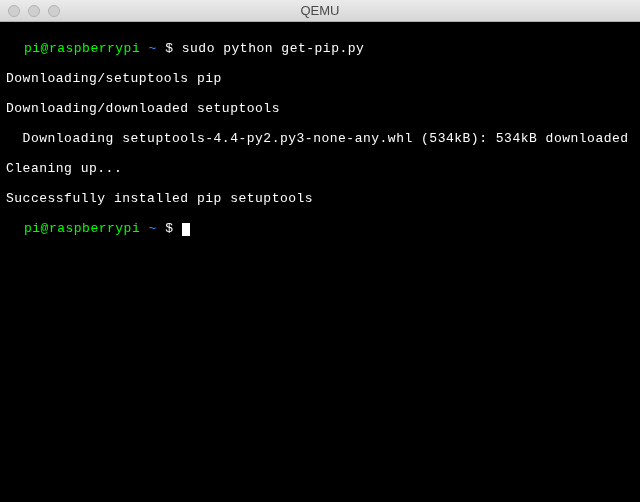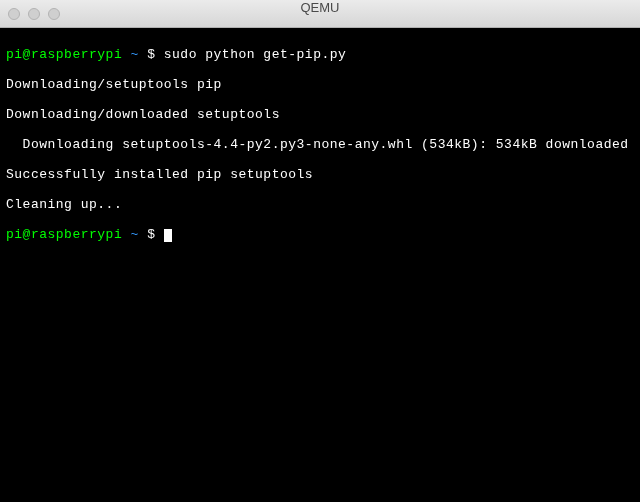--- a/index.html
+++ b/index.html
@@ -4,24 +4,25 @@
   <style>
     * { margin: 0; padding: 0; box-sizing: border-box; }
     body {
       width: 640px;
       height: 502px;
       font-family: Menlo, Monaco, "Courier New", monospace;
       background: #000;
       overflow: hidden;
     }
     .titlebar {
-      height: 28px;
+      height: 22px;
       background: linear-gradient(#ebebeb, #d6d6d6);
       border-bottom: 1px solid #b0b0b0;
       display: flex;
+      align-items: center;
       position: relative;
     }
     .traffic-lights {
       display: flex;
       gap: 8px;
       padding-left: 8px;
       align-items: center;
     }
     .light {
       width: 12px;
@@ -44,21 +45,21 @@
       height: 480px;
       background: #000;
       padding: 4px 6px;
       font-size: 13px;
       line-height: 15px;
       color: #fff;
       white-space: pre;
       letter-spacing: 0.5px;
     }
     .line { display: block; }
-    .prompt-user { color: #00ff00; }
+    .prompt-user { color: #00ff00; margin-left: 18px; }
     .prompt-path { color: #3399ff; }
     .white { color: #fff; }
     .cursor {
       display: inline-block;
       width: 8px;
       height: 13px;
       background: #fff;
       vertical-align: text-bottom;
     }
   </style>
@@ -72,16 +73,16 @@
     <div class="light"></div>
   </div>
   <div class="title">QEMU</div>
 </div>
 
 <div class="terminal">
 <span class="line"><span class="prompt-user">pi@raspberrypi</span><span class="prompt-path"> ~ </span><span class="white">$ </span><span class="white">sudo python get-pip.py</span></span>
 <span class="line white">Downloading/setuptools pip</span>
 <span class="line white">Downloading/downloaded setuptools</span>
 <span class="line white">  Downloading setuptools-4.4-py2.py3-none-any.whl (534kB): 534kB downloaded</span>
+<span class="line white">Cleaning up...</span>
 <span class="line white">Successfully installed pip setuptools</span>
-<span class="line white">Cleaning up...</span>
 <span class="line"><span class="prompt-user">pi@raspberrypi</span><span class="prompt-path"> ~ </span><span class="white">$ </span><span class="cursor"></span></span>
 </div>
 
 </body></html>

